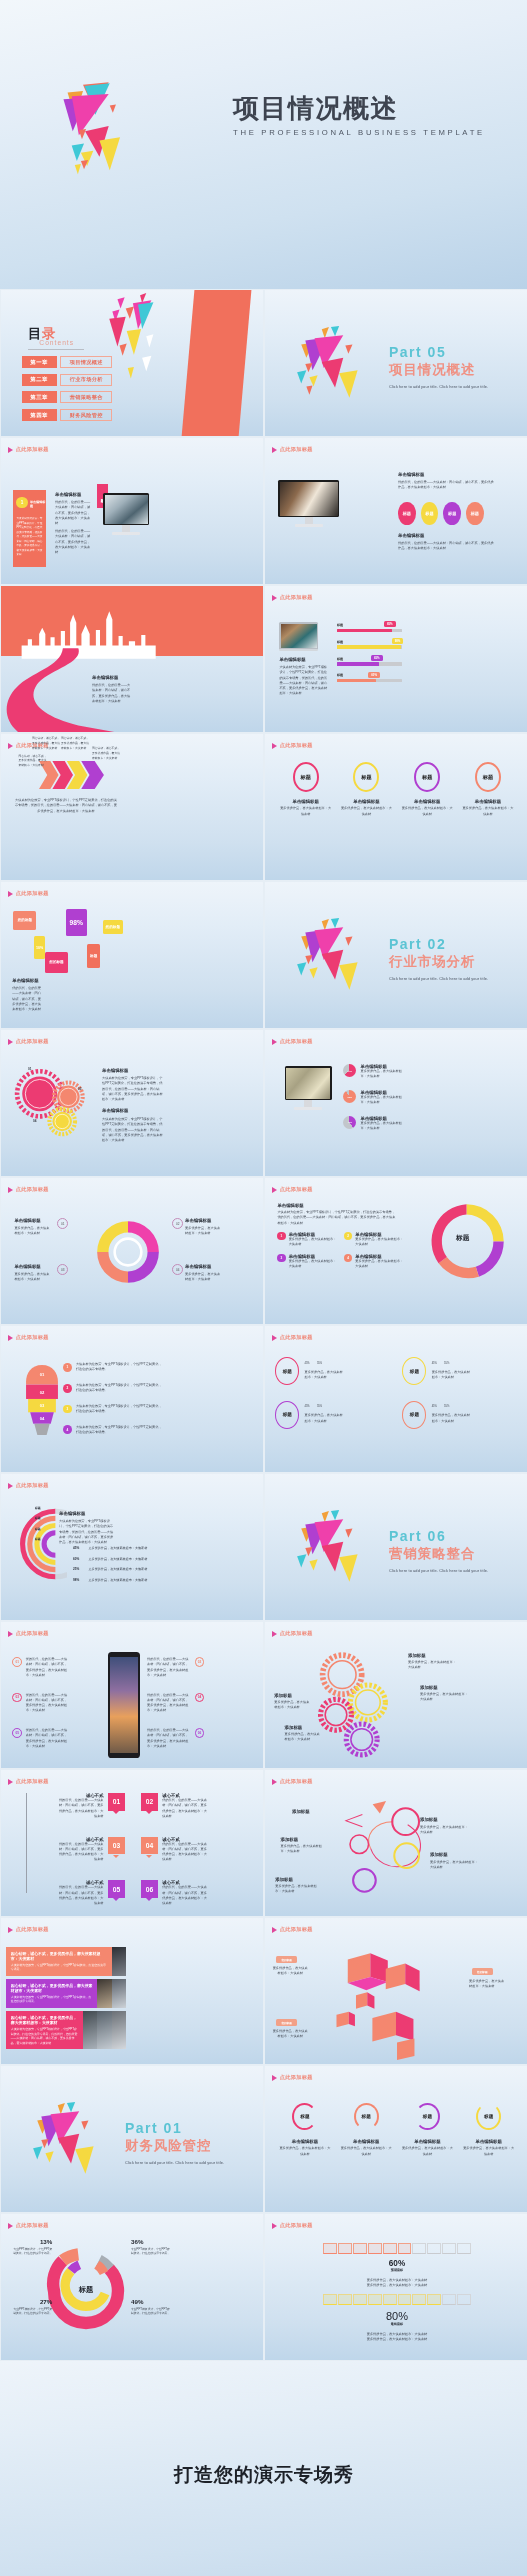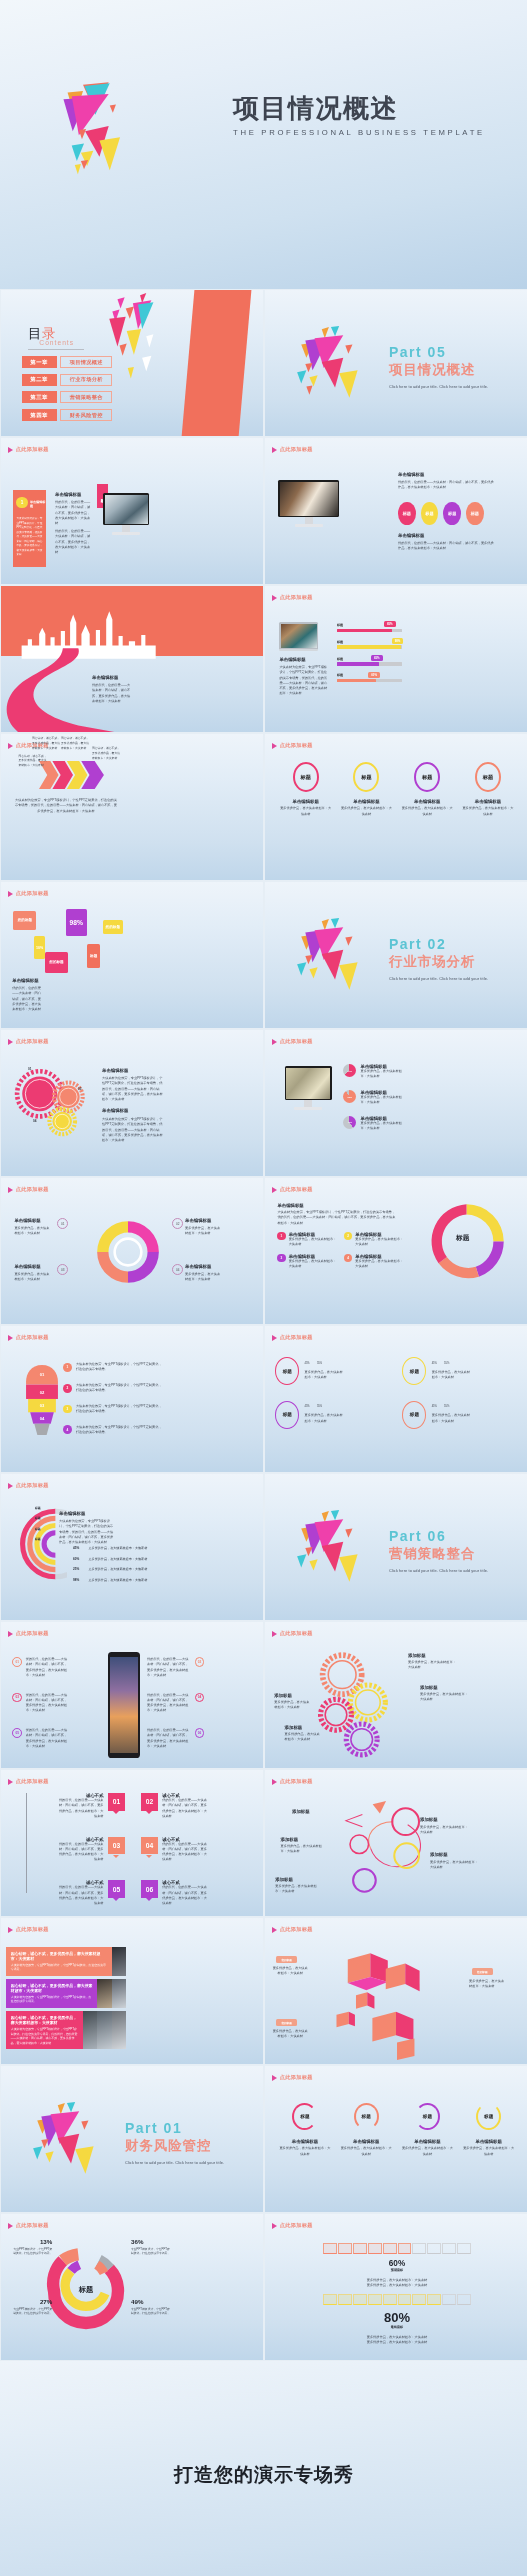--- a/index.html
+++ b/index.html
@@ -54,21 +54,21 @@
   .sec-head-text { font-size: 5.2px; font-weight: bold; color: #f08a7a; letter-spacing: 0.3px; }
 
   .part-slide .part-art { position: absolute; left: 27px; top: 36px; width: 82px; height: 77px; }
   .part-label { position: absolute; left: 124px; top: 54px; }
   .part-en { font-size: 14px; font-weight: bold; color: #5cc4d4; letter-spacing: 1.5px; }
   .part-cn { font-size: 13.4px; font-weight: bold; color: #f09183; letter-spacing: 1px; margin-top: 1px; }
   .part-sub { font-size: 3.9px; color: #4a5260; margin-top: 5.2px; letter-spacing: 0.1px; }
 
   
   .toc-title { position: absolute; left: 27px; top: 35px; }
-  .toc-cn { font-size: 13.4px; font-weight: normal; color: #f0796a; letter-spacing: 0.5px; }
+  .toc-cn { font-size: 13.4px; font-weight: bold; color: #f0796a; letter-spacing: 0.5px; }
   .toc-cn .dark { color: #22262e; }
   .toc-en { font-size: 6.7px; color: #e5a194; letter-spacing: 1px; margin-top: -3.6px; margin-left: 11.3px; }
   .toc-rule { width: 56px; height: 0.5px; background: #b9bec6; margin-top: 2.1px; }
   .toc-list { position: absolute; left: 20.6px; top: 66px; }
   .toc-row { display: flex; align-items: center; margin-bottom: 5.7px; }
   .toc-ch {
     width: 35px; height: 12px; background: #f1705c; color: #fff;
     font-size: 5.4px; font-weight: bold; display: flex; align-items: center;
     justify-content: center; letter-spacing: 0.5px;
   }
@@ -1077,21 +1077,21 @@
           <div style="flex:1;height:11.3px;border:0.5px solid #ead98a;border-bottom:1.5px solid #f5d940;background:rgba(245,217,64,.16);"></div>
           <div style="flex:1;height:11.3px;border:0.5px solid #ead98a;border-bottom:1.5px solid #f5d940;background:rgba(245,217,64,.16);"></div>
           <div style="flex:1;height:11.3px;border:0.5px solid #ead98a;border-bottom:1.5px solid #f5d940;background:rgba(245,217,64,.16);"></div>
           <div style="flex:1;height:11.3px;border:0.5px solid #ead98a;border-bottom:1.5px solid #f5d940;background:rgba(245,217,64,.16);"></div>
           <div style="flex:1;height:11.3px;border:0.5px solid #ead98a;border-bottom:1.5px solid #f5d940;background:rgba(245,217,64,.16);"></div>
           <div style="flex:1;height:11.3px;border:0.5px solid #ead98a;border-bottom:1.5px solid #f5d940;background:rgba(245,217,64,.16);"></div>
           <div style="flex:1;height:11.3px;border:0.5px solid #ead98a;border-bottom:1.5px solid #f5d940;background:rgba(245,217,64,.16);"></div>
           <div style="flex:1;height:11.3px;border:0.5px solid #d3d6da;border-bottom:1.5px solid #c9cbcf;"></div>
           <div style="flex:1;height:11.3px;border:0.5px solid #d3d6da;border-bottom:1.5px solid #c9cbcf;"></div>
         </div>
-        <div style="text-align:center;margin-top:4.6px;font-size:13px;font-weight:bold;color:#1f232b;">80%</div>
+        <div style="text-align:center;margin-top:4.6px;font-size:11px;font-weight:normal;color:#1f232b;">80%</div>
         <div style="text-align:center;font-size:3.1px;font-weight:bold;color:#2b3039;margin-top:0.5px;">最终目标</div>
         <div class="bt-p" style="position:relative;text-align:center;margin-top:5.2px;">更多优质作品，赛大侠素材超市：大侠素材</div>
         <div class="bt-p" style="position:relative;text-align:center;">更多优质作品，赛大侠素材超市：大侠素材</div>
       </div>
     </div>
   </div>
 
   <div class="thanks">
     <div class="thanks-text">打造您的演示专场秀</div>
   </div>

